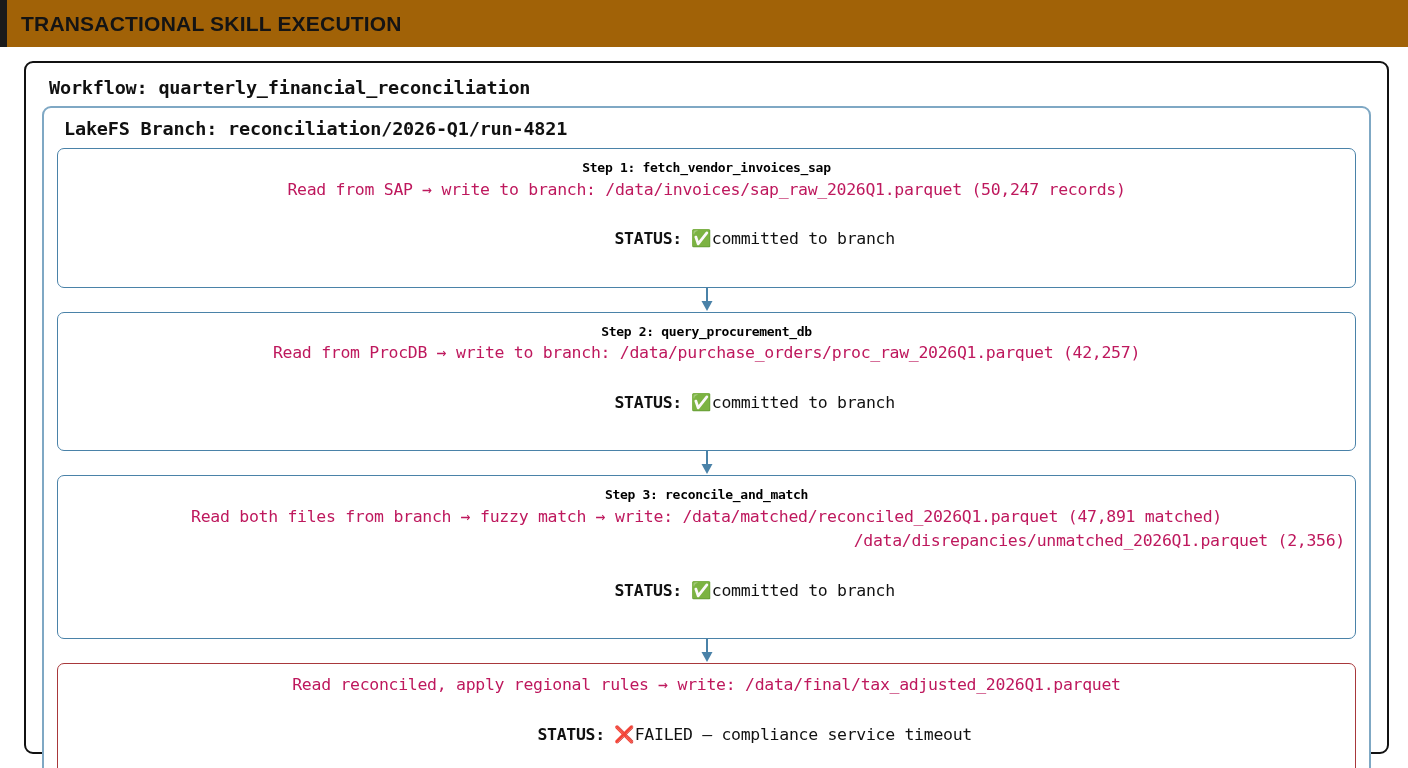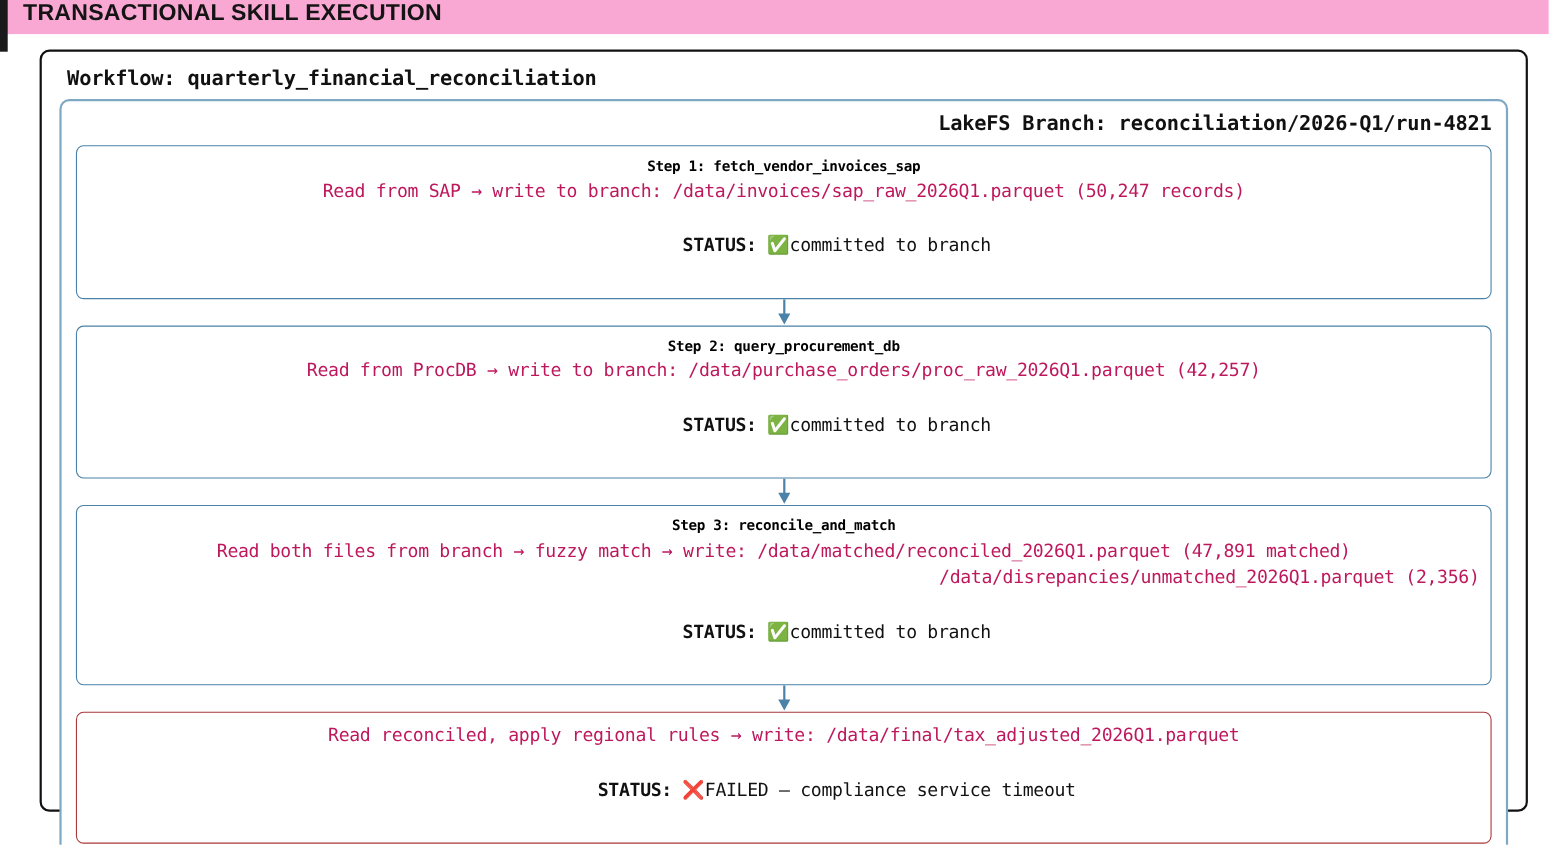--- a/index.html
+++ b/index.html
@@ -9,23 +9,24 @@
   body {
     width: 1408px;
     height: 768px;
     background: #ffffff;
     font-family: "DejaVu Sans Mono", monospace;
     overflow: hidden;
   }
 
   
   .header-bar {
-    height: 31px;
-    background: #f9a8d4;
+    height: 47px;
+    background: #a16207;
     display: flex;
+    align-items: center;
     position: relative;
   }
   .header-accent {
     position: absolute;
     left: 0;
     top: 0;
     width: 7px;
     height: 47px;
     background: #1a1a1a;
   }
@@ -33,21 +34,21 @@
     font-family: "Liberation Sans", sans-serif;
     font-weight: bold;
     font-size: 21px;
     letter-spacing: 0.2px;
     color: #141414;
     margin-left: 21px;
   }
 
   
   .canvas {
-    padding: 14px 19px 0 36px;
+    padding: 14px 19px 0 24px;
     box-sizing: border-box;
     height: 721px;
   }
   .workflow-box {
     border: 2.5px solid #111111;
     border-radius: 9px;
     background: #ffffff;
     padding: 12px 16px 10px 16px;
     box-sizing: border-box;
     height: 693px;
@@ -69,21 +70,20 @@
     padding: 8px 13px 14px 13px;
     box-sizing: border-box;
   }
   .branch-title {
     font-size: 18.5px;
     font-weight: bold;
     color: #111111;
     letter-spacing: -0.2px;
     margin: 2px 0 9px 7px;
     white-space: pre;
-    text-align: right;
   }
 
   
   .step-box {
     border: 1.6px solid #4a82a8;
     border-radius: 7px;
     background: #ffffff;
     text-align: center;
     padding: 9px 10px 10px 10px;
     box-sizing: border-box;

